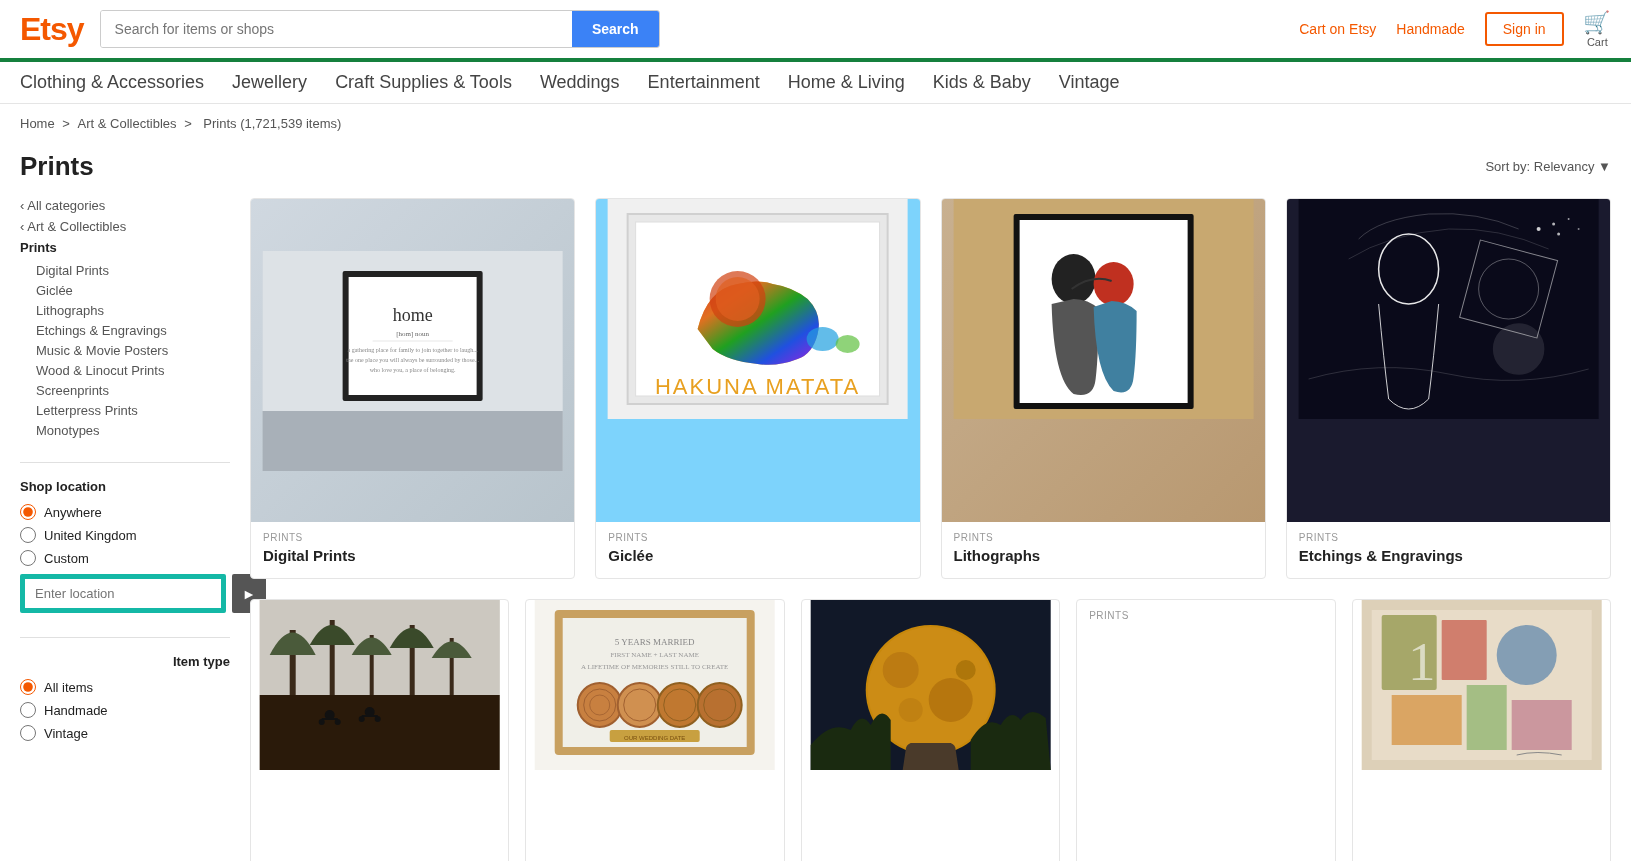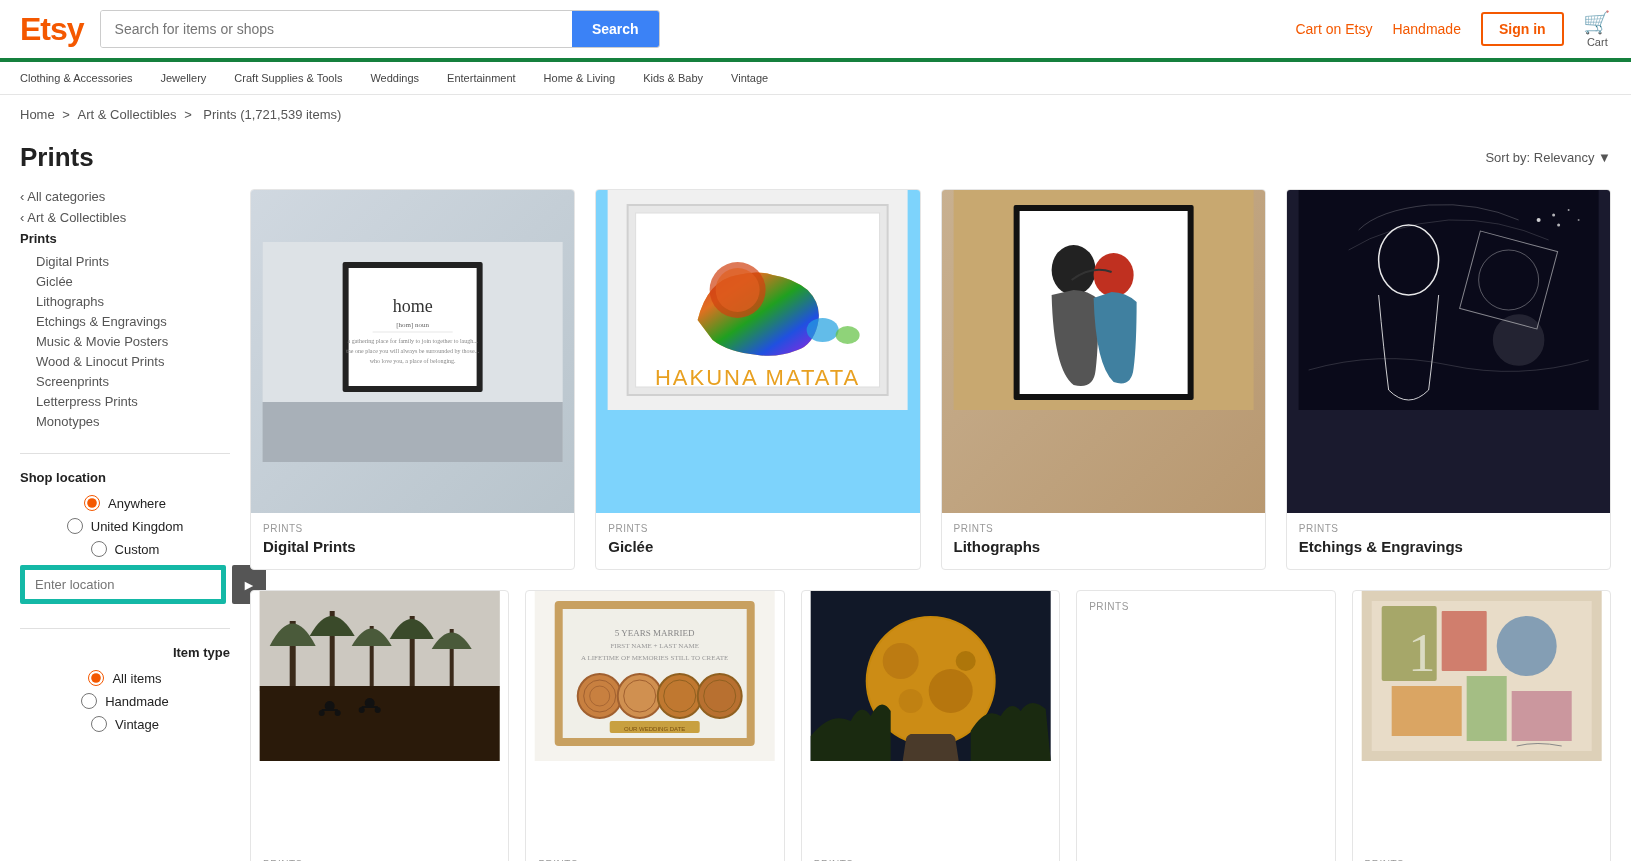--- a/index.html
+++ b/index.html
@@ -6,27 +6,27 @@
     body { font-family: -apple-system, BlinkMacSystemFont, 'Segoe UI', sans-serif; background: #fff; color: #222; font-size: 14px; }
 
     
     .header { display: flex; align-items: center; padding: 10px 20px; border-bottom: 4px solid #15803d; gap: 16px; }
     .logo { font-size: 32px; font-weight: bold; color: #f45800; letter-spacing: -1px; cursor: pointer; }
     .search-bar { display: flex; flex: 1; max-width: 560px; border: 1px solid #ccc; border-radius: 3px; overflow: hidden; }
     .search-bar input { flex: 1; padding: 10px 14px; border: none; outline: none; font-size: 14px; color: #888; }
     .search-bar button { background: #3b82f6; color: #fff; border: none; padding: 10px 20px; font-size: 14px; cursor: pointer; font-weight: 600; }
     .header-right { margin-left: auto; display: flex; align-items: center; gap: 20px; }
     .header-right a { color: #f45800; text-decoration: none; font-size: 14px; }
-    .sign-in-btn { border: 2px solid #f45800; color: #f45800; padding: 7px 16px; border-radius: 3px; font-size: 14px; font-weight: 700; cursor: pointer; background: #fff; }
+    .sign-in-btn { border: 2px solid #f45800; color: #f45800; padding: 7px 16px; border-radius: 3px; font-size: 14px; font-weight: 400; cursor: pointer; background: #fff; }
     .cart-icon { display: flex; flex-direction: column; align-items: center; cursor: pointer; color: #555; font-size: 11px; }
     .cart-icon .cart-svg { font-size: 22px; }
 
     
     .nav { display: flex; padding: 10px 20px; border-bottom: 1px solid #e5e5e5; gap: 28px; }
-    .nav a { color: #444; text-decoration: none; font-size: 11px; }
+    .nav a { color: #444; text-decoration: none; font-size: 18px; }
 
     
     .breadcrumb { padding: 12px 20px; font-size: 13px; color: #555; }
     .breadcrumb a { color: #555; text-decoration: none; }
     .breadcrumb span { margin: 0 4px; }
 
     
     .page-header { display: flex; align-items: center; justify-content: space-between; padding: 8px 20px 16px; }
     .page-title { font-size: 26px; font-weight: bold; color: #222; }
     .sort-by { font-size: 13px; color: #555; cursor: pointer; }
@@ -36,21 +36,21 @@
 
     
     .sidebar { width: 230px; min-width: 230px; padding-right: 20px; }
     .sidebar-section { margin-bottom: 24px; }
     .sidebar-category { font-size: 13px; color: #555; cursor: pointer; margin-bottom: 6px; }
     .sidebar-category-bold { font-size: 13px; font-weight: 700; color: #222; margin-bottom: 8px; }
     .sidebar-subcategory { font-size: 13px; color: #555; padding-left: 16px; margin-bottom: 5px; cursor: pointer; }
     .sidebar-divider { border: none; border-top: 1px solid #e0e0e0; margin: 16px 0; }
 
     .shop-location-title { font-size: 13px; font-weight: 700; color: #222; margin-bottom: 10px; }
-    .radio-option { display: flex; align-items: center; gap: 8px; margin-bottom: 7px; font-size: 13px; cursor: pointer; justify-content: center; }
+    .radio-option { display: flex; align-items: center; gap: 8px; margin-bottom: 7px; font-size: 13px; cursor: pointer; }
     .radio-option input[type=radio] { accent-color: #f45800; width: 16px; height: 16px; cursor: pointer; }
     .location-input-row { display: flex; gap: 6px; margin-top: 8px; }
     .location-input { flex: 1; border: 5px solid #14b8a6; padding: 7px 10px; font-size: 13px; border-radius: 2px; color: #15803d; }
     .location-arrow-btn { background: #555; border: none; color: #fff; padding: 0 10px; cursor: pointer; font-size: 14px; border-radius: 2px; }
 
     .item-type-title { font-size: 13px; font-weight: 700; color: #222; margin-bottom: 10px; text-align: right; }
 
     
     .products { flex: 1; }
     .products-row { display: grid; grid-template-columns: repeat(4, 1fr); gap: 20px; margin-bottom: 20px; }

